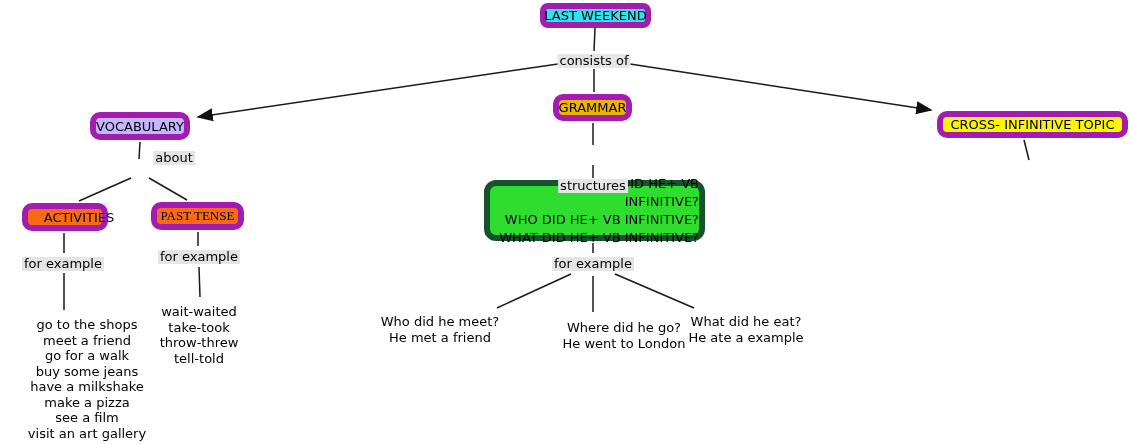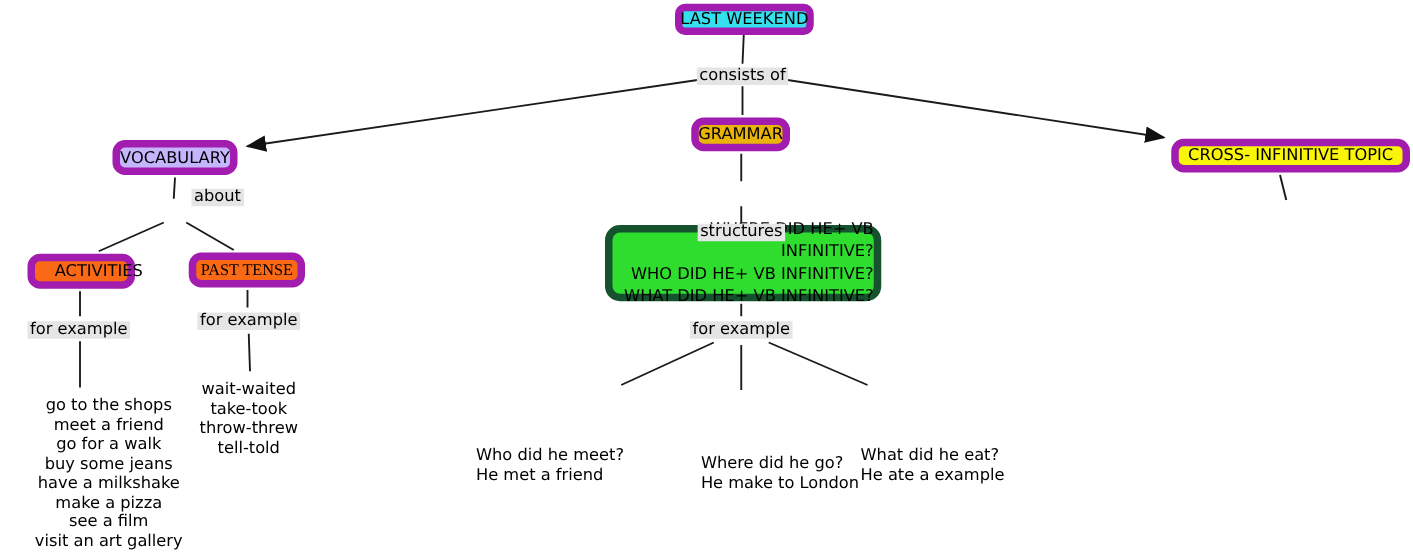--- a/index.html
+++ b/index.html
@@ -46,23 +46,23 @@
   .text-node {
     position: absolute;
     transform: translateX(-50%);
     text-align: center;
     white-space: pre-line;
     line-height: 15.5px;
   }
   .qa {
     position: absolute;
     transform: translateX(-50%);
+    text-align: center;
     line-height: 16px;
     white-space: nowrap;
-    margin-top: 43px;
   }
   .qa span { display: block; }
   .structures-box {
     position: absolute;
     border: 6px solid #14532d;
     border-radius: 12px;
     box-sizing: border-box;
     display: flex;
     align-items: center;
     justify-content: center;
@@ -174,20 +174,20 @@
 take-took
 throw-threw
 tell-told</div>
 
   <div class="qa" id="qa-0">
     <span>Who did he meet?</span>
     <span>He met a friend</span>
   </div>
   <div class="qa" id="qa-1">
     <span>Where did he go?</span>
-    <span>He make to London</span>
+    <span>He went to London</span>
   </div>
   <div class="qa" id="qa-2">
     <span>What did he eat?</span>
     <span>He ate a example</span>
   </div>
 
 </div>
 
 </body></html>

